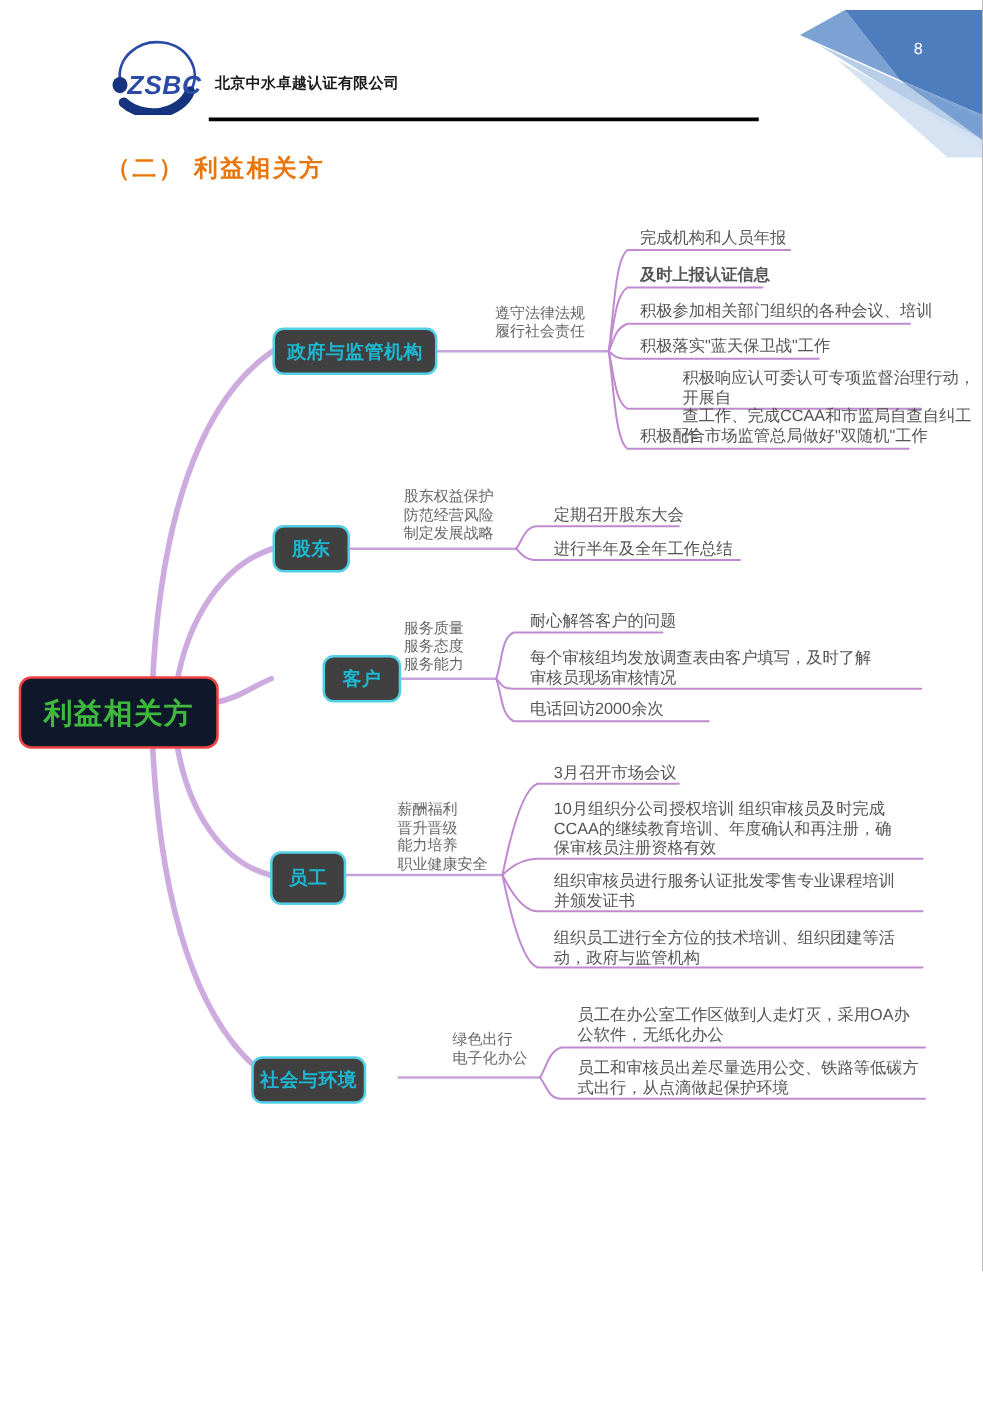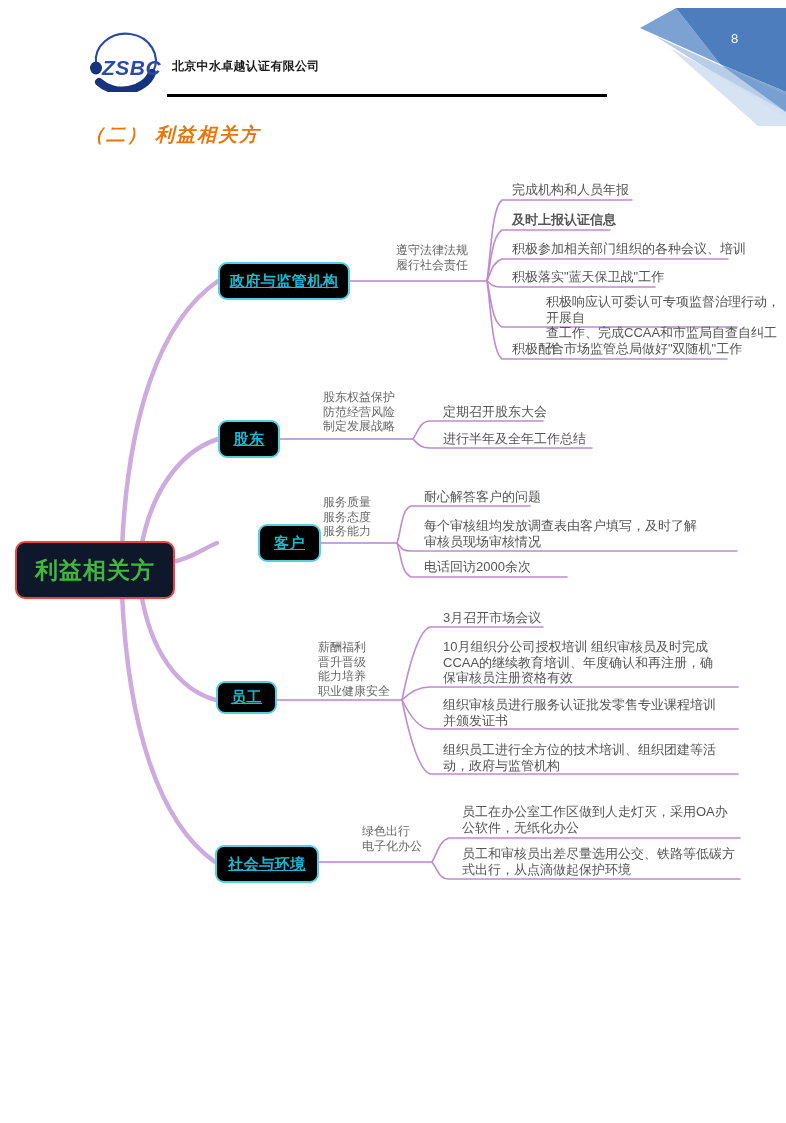--- a/index.html
+++ b/index.html
@@ -14,31 +14,30 @@
     position:absolute;left:172px;top:58px;
     font-size:12px;font-weight:bold;color:#1a1a1a;letter-spacing:0.3px;
   }
   .header-rule{
     position:absolute;left:167px;top:94px;width:440px;height:3px;background:#000;
   }
   .corner-decor{position:absolute;right:0;top:0;}
   .corner-decor text{font-family:"Liberation Sans", sans-serif;}
   .section-title{
     position:absolute;left:85px;top:122px;
-    font-size:19px;font-weight:bold;color:#E8760D;letter-spacing:2px;font-style:italic;
+    font-size:19px;font-weight:bold;color:#E8760D;letter-spacing:2px;
   }
   
   .mm-lines{position:absolute;left:0;top:0;}
   .mm-node{
     position:absolute;box-sizing:border-box;
     display:flex;align-items:center;justify-content:center;
-    background:#000000;border:2px solid #52D0E6;border-radius:9px;
+    background:#404040;border:2px solid #52D0E6;border-radius:9px;
     color:#1CB8D2;font-weight:bold;font-size:15px;letter-spacing:0.5px;
     white-space:nowrap;
-    text-decoration:underline;
   }
   .mm-root{
     position:absolute;box-sizing:border-box;
     display:flex;align-items:center;justify-content:center;
     background:#0f172a;border:2px solid #ef4444;border-radius:10px;
     color:#3EB93E;font-weight:bold;font-size:23px;letter-spacing:1px;font-family:Liberation Mono, monospace;
   }
   .mm-note{
     position:absolute;color:#686868;font-size:12px;line-height:14.5px;
     white-space:pre-line;
@@ -114,22 +113,22 @@
       <path d="M 432 862 C 438 852 439 841 449 838 H 740"></path>
       <path d="M 432 862 C 438 870 439 879 449 879 H 740"></path>
     </g>
   </svg>
 
   <div class="mm-root" style="left:15px;top:541px;width:160px;height:58px;">利益相关方</div>
 
   <div class="mm-node" style="left:218px;top:262px;width:132px;height:38px;">政府与监管机构</div>
   <div class="mm-node" style="left:218px;top:420px;width:62px;height:38px;">股东</div>
   <div class="mm-node" style="left:216px;top:524px;width:63px;height:38px;margin-left:42px;">客户</div>
-  <div class="mm-node" style="left:216px;top:681px;width:61px;height:33px;">员工</div>
-  <div class="mm-node" style="left:215px;top:845px;width:104px;height:38px;">社会与环境</div>
+  <div class="mm-node" style="left:216px;top:681px;width:61px;height:43px;">员工</div>
+  <div class="mm-node" style="left:201px;top:845px;width:92px;height:38px;">社会与环境</div>
 
   <div class="mm-note" style="left:396px;top:243px;">遵守法律法规
 履行社会责任</div>
   <div class="mm-note" style="left:323px;top:390px;">股东权益保护
 防范经营风险
 制定发展战略</div>
   <div class="mm-note" style="left:323px;top:495px;">服务质量
 服务态度
 服务能力</div>
   <div class="mm-note" style="left:318px;top:640px;">薪酬福利

